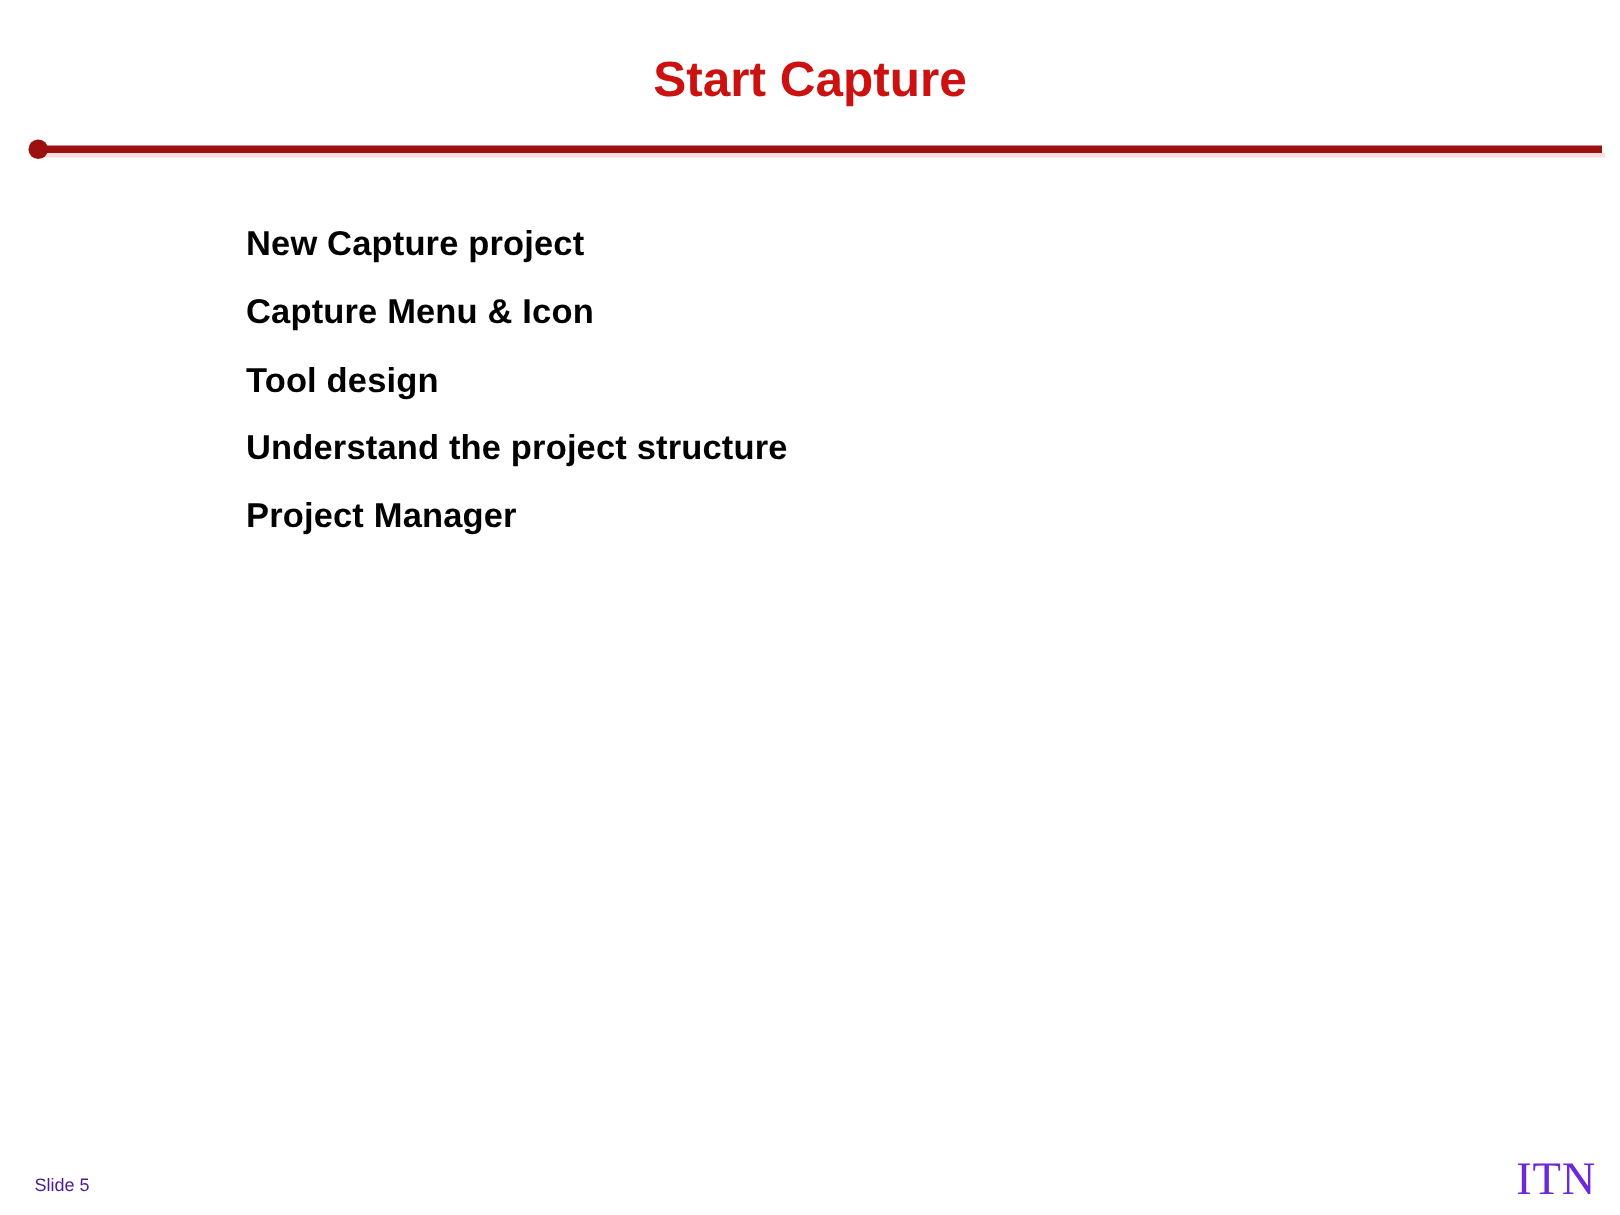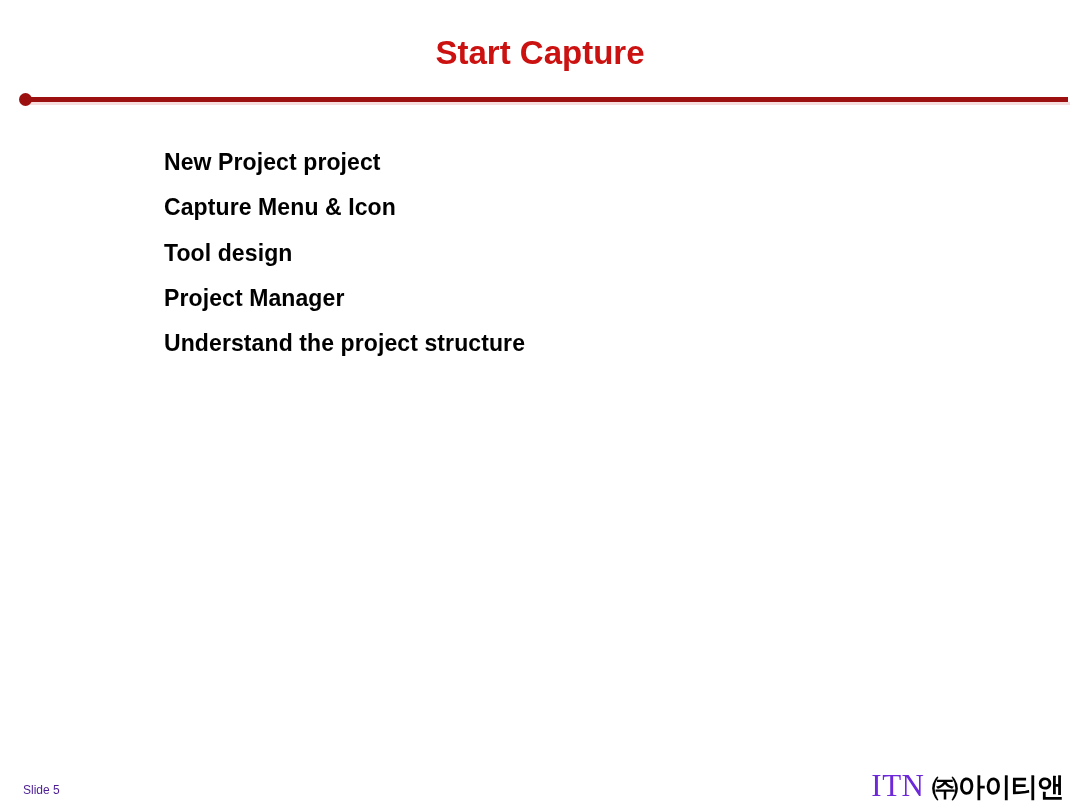--- a/index.html
+++ b/index.html
@@ -142,27 +142,26 @@
   <div class="slide-title">Start Capture</div>
 
   <div class="divider-wrap">
     <div class="divider-dot-shadow"></div>
     <div class="divider-shadow"></div>
     <div class="divider-line"></div>
     <div class="divider-dot"></div>
   </div>
 
   <ul class="body-list">
-    <li class="body-item">New Project project</li>
+    <li class="body-item">New Capture project</li>
     <li class="body-item">Capture Menu &amp; Icon</li>
     <li class="body-item">Tool design</li>
+    <li class="body-item">Understand the project structure</li>
     <li class="body-item">Project Manager</li>
-    <li class="body-item">Understand the project structure</li>
   </ul>
 
   <div class="footer-slide-number">Slide 5</div>
 
   <div class="footer-logo">
     <span class="logo-itn">ITN</span>
-    <span class="logo-kr">㈜아이티앤</span>
   </div>
 
 </div>
 
 </body></html>

